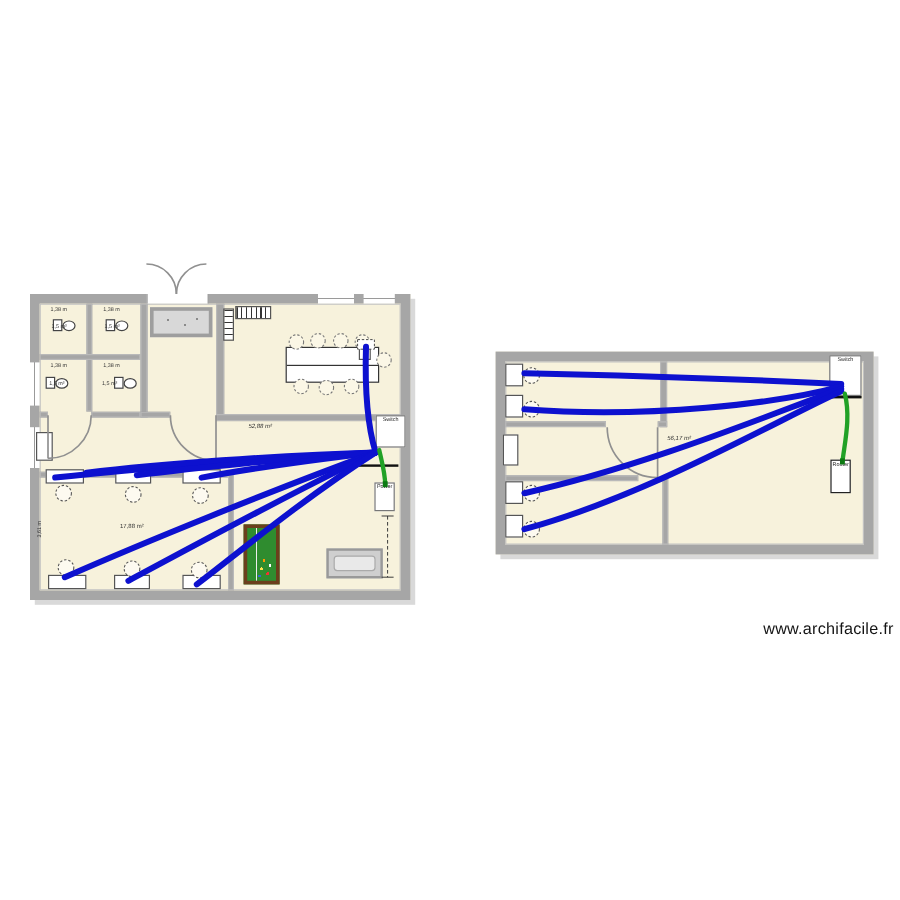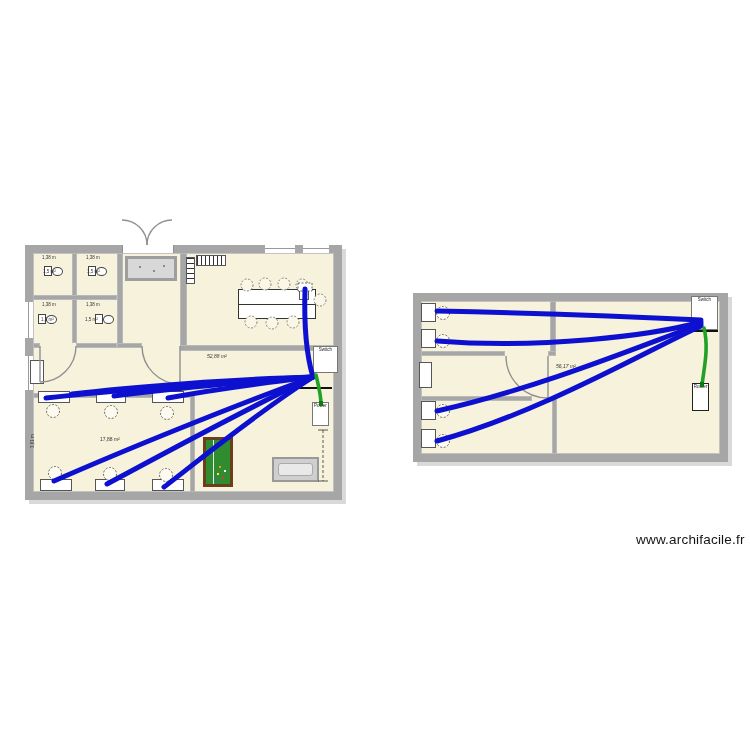--- a/index.html
+++ b/index.html
@@ -202,15 +202,15 @@
     </g>
 
     <g stroke="#21a126" stroke-width="3.6" stroke-linecap="round" fill="none">
       <path d="M316,375 C319,388 321,395 321,404"></path>
       <path d="M704,328 C709,348 704,368 702,385"></path>
     </g>
     <rect x="319" y="401" width="4" height="5" fill="#0c7a12"></rect>
     <rect x="700" y="382" width="4" height="5" fill="#0c7a12"></rect>
   </svg>
 
-  <span class="watermark" style="left:636px;top:532px;">www.archifacile.fr</span>
+  <span class="watermark" style="left:636px;top:516px;">www.archifacile.fr</span>
 
 </div>
 
 </body></html>

